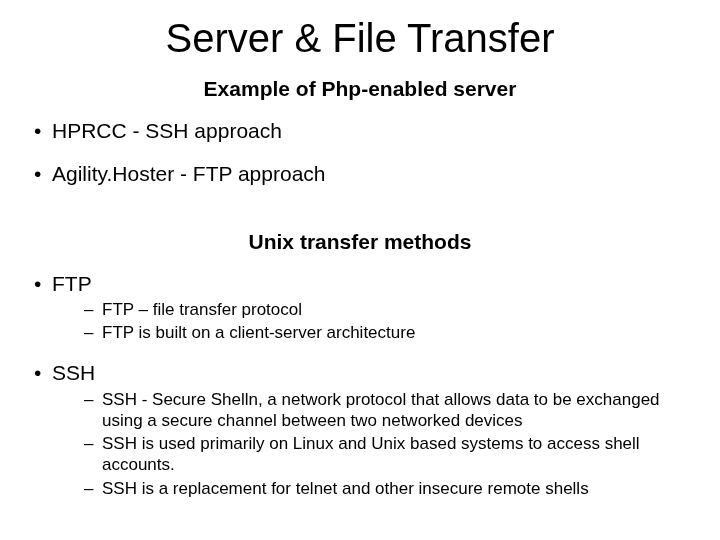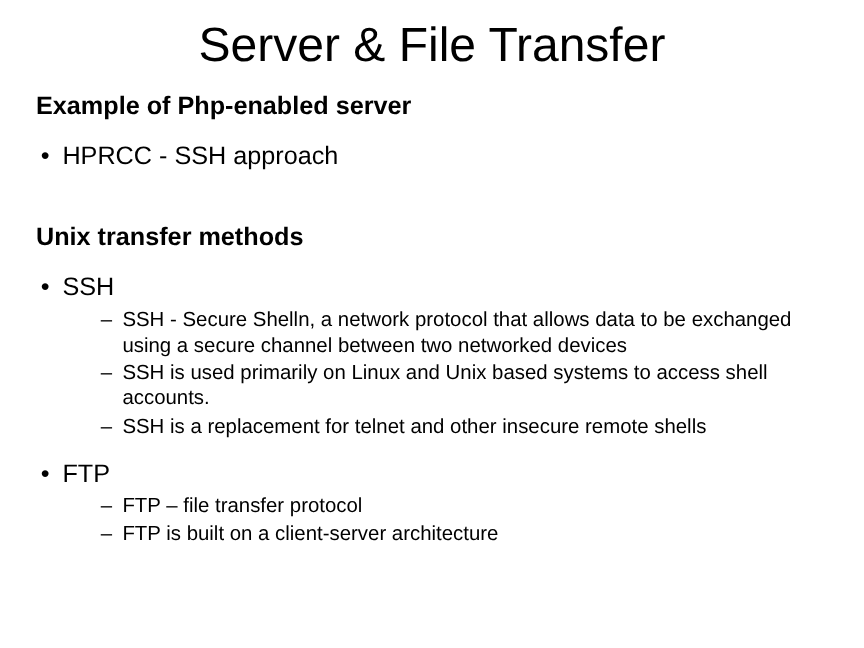--- a/index.html
+++ b/index.html
@@ -20,20 +20,21 @@
   .title {
     font-size: 40px;
     text-align: center;
     margin: 6px 0 16px 0;
     font-weight: normal;
   }
   .sect-head {
     font-size: 21px;
     font-weight: bold;
     margin: 6px 0 2px 0;
+    text-align: center;
   }
   ul.level1 {
     list-style: none;
     padding: 0;
     margin: 0 0 18px 0;
   }
   ul.level1 > li {
     font-size: 21px;
     padding-left: 22px;
     position: relative;
@@ -71,36 +72,37 @@
 </head>
 <body>
 
 <div class="slide">
 
   <h1 class="title">Server &amp; File Transfer</h1>
 
   <div class="sect-head">Example of Php-enabled server</div>
   <ul class="level1">
     <li>HPRCC - SSH approach</li>
+    <li>Agility.Hoster - FTP approach</li>
   </ul>
 
   <div class="gap"></div>
 
   <div class="sect-head">Unix transfer methods</div>
   <ul class="level1">
+    <li>
+      <span>FTP</span>
+      <ul class="level2">
+        <li>FTP – file transfer protocol</li>
+        <li>FTP is built on a client-server architecture</li>
+      </ul>
+    </li>
     <li>
       <span>SSH</span>
       <ul class="level2">
         <li>SSH - Secure Shelln, a network protocol that allows data to be exchanged using a secure channel between two networked devices</li>
         <li>SSH is used primarily on Linux and Unix based systems to access shell accounts.</li>
         <li>SSH is a replacement for telnet and other insecure remote shells</li>
       </ul>
     </li>
-    <li>
-      <span>FTP</span>
-      <ul class="level2">
-        <li>FTP – file transfer protocol</li>
-        <li>FTP is built on a client-server architecture</li>
-      </ul>
-    </li>
   </ul>
 
 </div>
 
 </body></html>

